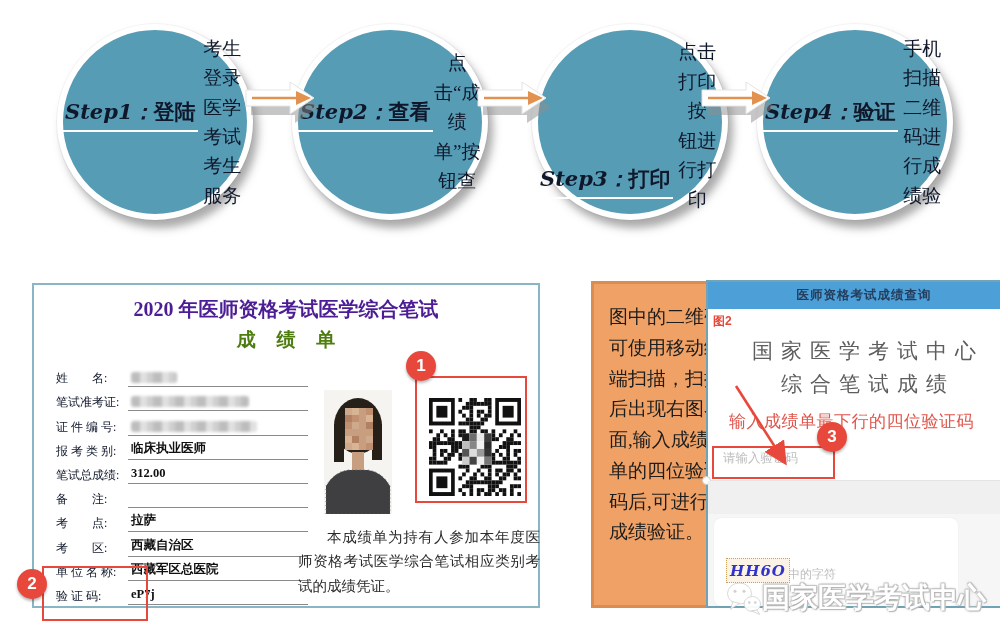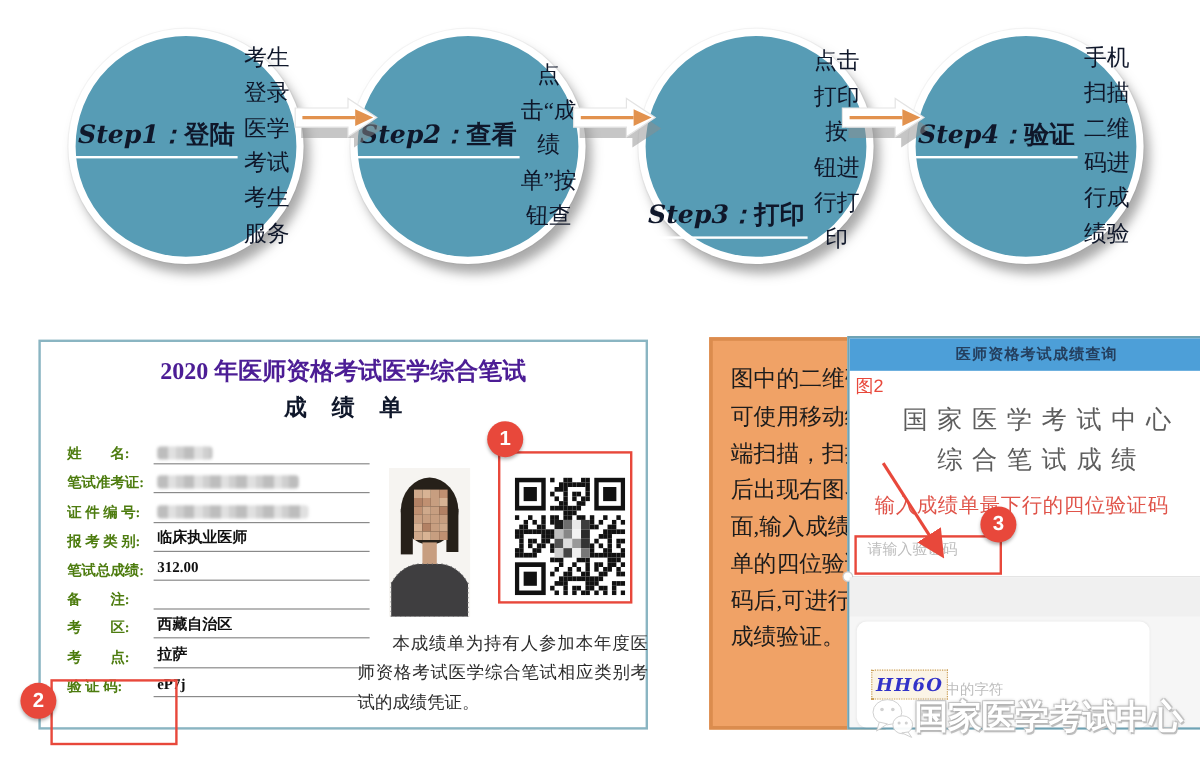--- a/index.html
+++ b/index.html
@@ -20,25 +20,25 @@
     font-family:"Liberation Serif", serif; }
   .arrow { position:absolute; top:76px; width:76px; height:48px; }
   .a1{left:244px;} .a2{left:476px;} .a3{left:700px;}
 
   
   .cert { position:absolute; left:32px; top:283px; width:508px; height:325px;
     background:#fff; border:2px solid var(--cert-border,#8AB5C2); }
   .cert-title1 { margin-top:11px; text-align:center; font-family:"Liberation Serif", serif;
     font-size:20px; font-weight:700; color:#4c1d95; }
   .cert-title2 { text-align:center; font-family:"Liberation Serif", serif;
-    font-size:19px; font-weight:600; color:#0f172a; letter-spacing:8px; padding-left:8px; margin-top:4px; }
+    font-size:19px; font-weight:600; color:#4d7c0f; letter-spacing:8px; padding-left:8px; margin-top:4px; }
   .rows { position:absolute; left:22px; top:78px; width:252px; }
   .row { display:flex; align-items:flex-end; height:24.2px;
     font-family:"Liberation Serif", serif; font-size:12px; }
-  .row .lbl { width:72px; color:#4d7c0f; font-weight:700; white-space:nowrap; }
+  .row .lbl { width:72px; color:#0f172a; font-weight:400; white-space:nowrap; }
   .row .val { flex:1; border-bottom:1px solid #8a8a8a; padding:0 0 2px 3px;
     color:#101010; font-weight:600; font-size:12.5px; display:flex; align-items:flex-end; min-height:16px; }
   .redact { display:inline-block; height:11px; border-radius:3px; margin-bottom:1px;
     background-image:repeating-linear-gradient(90deg,#bdbdbd 0 9px,#e0e0e0 9px 16px,#cfcfcf 16px 22px);
     filter:blur(1.4px); }
   .rw0{width:46px;} .rw1{width:118px;} .rw2{width:126px;}
   .photo { position:absolute; left:290px; top:105px; width:68px; height:124px; }
   .qr { position:absolute; left:395px; top:113px; width:92px; height:98px; background:#fff; }
   .cert-note { position:absolute; left:264px; top:240px; width:242px;
     font-family:"Liberation Serif", serif; font-size:14.5px; line-height:1.68;
@@ -51,21 +51,21 @@
   .onote .txt { font-family:"Liberation Serif", serif; font-size:19px; line-height:1.62;
     color:#1c1c1c; white-space:pre-line; }
 
   
   .mobile { position:absolute; left:706px; top:280px; width:316px; height:328px;
     background:#fff; border:2px solid var(--mobile-border,#6FA3B5); }
   .m-header { height:27px; background:var(--header-blue,#4D9FD8); display:flex;
     align-items:center; justify-content:center; font-size:12.5px; font-weight:bold;
     color:#243F5E; letter-spacing:1px; }
   .m-fig { position:absolute; left:5px; top:31px; color:var(--annotation-red,#E8483B);
-    font-weight:normal; font-size:15px; }
+    font-weight:bold; font-size:12px; }
   .m-title { position:absolute; top:52px; left:0; right:0; text-align:center;
     font-size:21px; color:#5d5d5d; letter-spacing:8px; padding-left:8px; line-height:33px; }
   .m-hint { position:absolute; left:21px; top:128px; font-size:17px;
     color:#E0544A; letter-spacing:.5px; }
   .m-input { position:absolute; left:15px; top:168px; font-size:12.5px; color:#bdbdbd; }
   .m-divider { position:absolute; top:198px; left:0; right:0; height:1px; background:#e4e4e4; }
   .m-gray { position:absolute; top:199px; left:0; right:0; height:33px; background:#f0f0f0; }
   .m-lower { position:absolute; top:232px; left:0; right:0; bottom:0; background:#f6f6f6; }
   .m-card { position:absolute; left:6px; top:236px; width:244px; height:88px;
     background:#fff; border-radius:8px; box-shadow:0 0 2px rgba(0,0,0,.06); }
@@ -175,26 +175,30 @@
         </div>
       <div class="row">
           <span class="lbl">笔试总成绩:</span>
           <span class="val">312.00</span>
         </div>
       <div class="row">
           <span class="lbl">备　　注:</span>
           <span class="val"></span>
         </div>
       <div class="row">
+          <span class="lbl">考　　点:</span>
+          <span class="val">拉萨</span>
+        </div>
+      <div class="row">
           <span class="lbl">考　　区:</span>
           <span class="val">西藏自治区</span>
         </div>
       <div class="row">
-          <span class="lbl">考　　点:</span>
-          <span class="val">拉萨</span>
+          <span class="lbl">单 位 名 称:</span>
+          <span class="val">西藏军区总医院</span>
         </div>
       <div class="row">
           <span class="lbl">验 证 码:</span>
           <span class="val">eP7j</span>
         </div>
     </div>
 
     <svg class="photo" viewBox="0 0 68 124">
       <rect width="68" height="124" fill="#f6f4f1"></rect>
       <ellipse cx="34" cy="36" rx="24" ry="28" fill="#262019"></ellipse>

